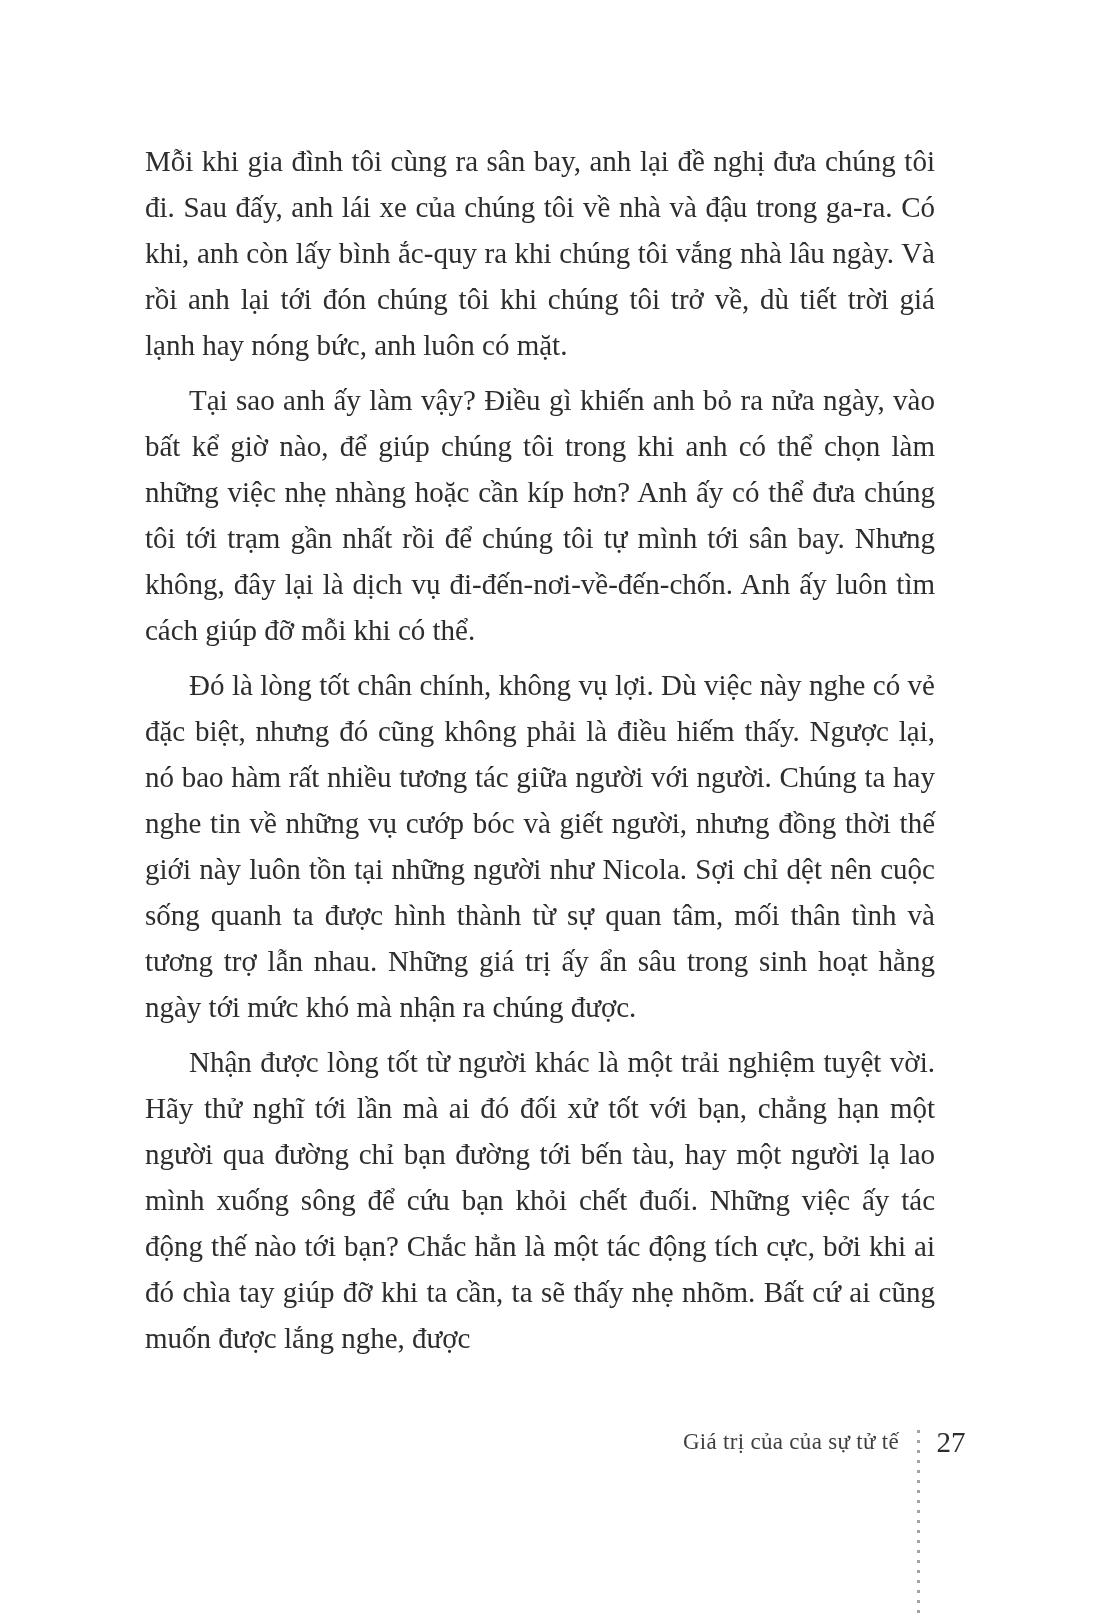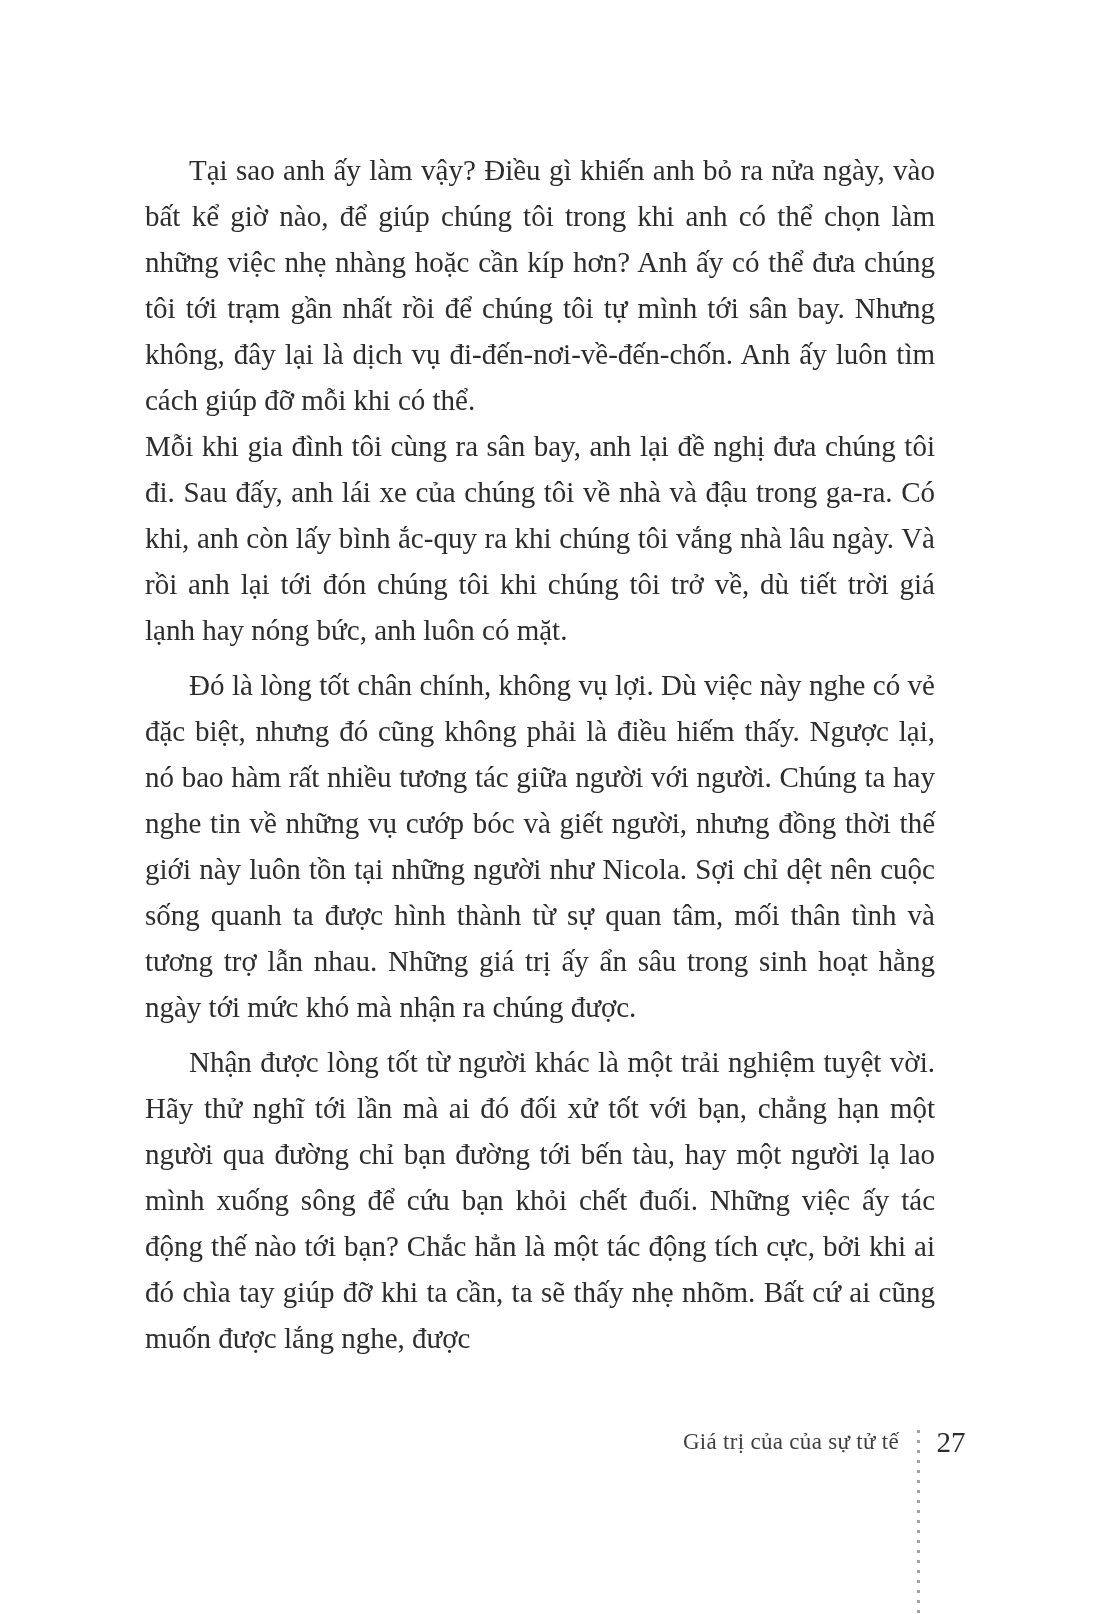--- a/index.html
+++ b/index.html
@@ -66,22 +66,22 @@
       transparent 3px, transparent 10px
     );
   }
 </style>
 </head>
 <body>
 
 <div class="page">
 
   <main class="text-block">
+    <p class="para">Mỗi khi gia đình tôi cùng ra sân bay, anh lại đề nghị đưa chúng tôi đi. Sau đấy, anh lái xe của chúng tôi về nhà và đậu trong ga-ra. Có khi, anh còn lấy bình ắc-quy ra khi chúng tôi vắng nhà lâu ngày. Và rồi anh lại tới đón chúng tôi khi chúng tôi trở về, dù tiết trời giá lạnh hay nóng bức, anh luôn có mặt.</p>
     <p class="para indented">Tại sao anh ấy làm vậy? Điều gì khiến anh bỏ ra nửa ngày, vào bất kể giờ nào, để giúp chúng tôi trong khi anh có thể chọn làm những việc nhẹ nhàng hoặc cần kíp hơn? Anh ấy có thể đưa chúng tôi tới trạm gần nhất rồi để chúng tôi tự mình tới sân bay. Nhưng không, đây lại là dịch vụ đi-đến-nơi-về-đến-chốn. Anh ấy luôn tìm cách giúp đỡ mỗi khi có thể.</p>
-    <p class="para">Mỗi khi gia đình tôi cùng ra sân bay, anh lại đề nghị đưa chúng tôi đi. Sau đấy, anh lái xe của chúng tôi về nhà và đậu trong ga-ra. Có khi, anh còn lấy bình ắc-quy ra khi chúng tôi vắng nhà lâu ngày. Và rồi anh lại tới đón chúng tôi khi chúng tôi trở về, dù tiết trời giá lạnh hay nóng bức, anh luôn có mặt.</p>
     <p class="para indented">Đó là lòng tốt chân chính, không vụ lợi. Dù việc này nghe có vẻ đặc biệt, nhưng đó cũng không phải là điều hiếm thấy. Ngược lại, nó bao hàm rất nhiều tương tác giữa người với người. Chúng ta hay nghe tin về những vụ cướp bóc và giết người, nhưng đồng thời thế giới này luôn tồn tại những người như Nicola. Sợi chỉ dệt nên cuộc sống quanh ta được hình thành từ sự quan tâm, mối thân tình và tương trợ lẫn nhau. Những giá trị ấy ẩn sâu trong sinh hoạt hằng ngày tới mức khó mà nhận ra chúng được.</p>
     <p class="para indented">Nhận được lòng tốt từ người khác là một trải nghiệm tuyệt vời. Hãy thử nghĩ tới lần mà ai đó đối xử tốt với bạn, chẳng hạn một người qua đường chỉ bạn đường tới bến tàu, hay một người lạ lao mình xuống sông để cứu bạn khỏi chết đuối. Những việc ấy tác động thế nào tới bạn? Chắc hẳn là một tác động tích cực, bởi khi ai đó chìa tay giúp đỡ khi ta cần, ta sẽ thấy nhẹ nhõm. Bất cứ ai cũng muốn được lắng nghe, được</p>
   </main>
 
   <footer class="footer-row">
     <span class="running-head">Giá trị của của sự tử tế</span>
     <span class="page-number">27</span>
   </footer>
 
   <div class="dotted-rule"></div>

